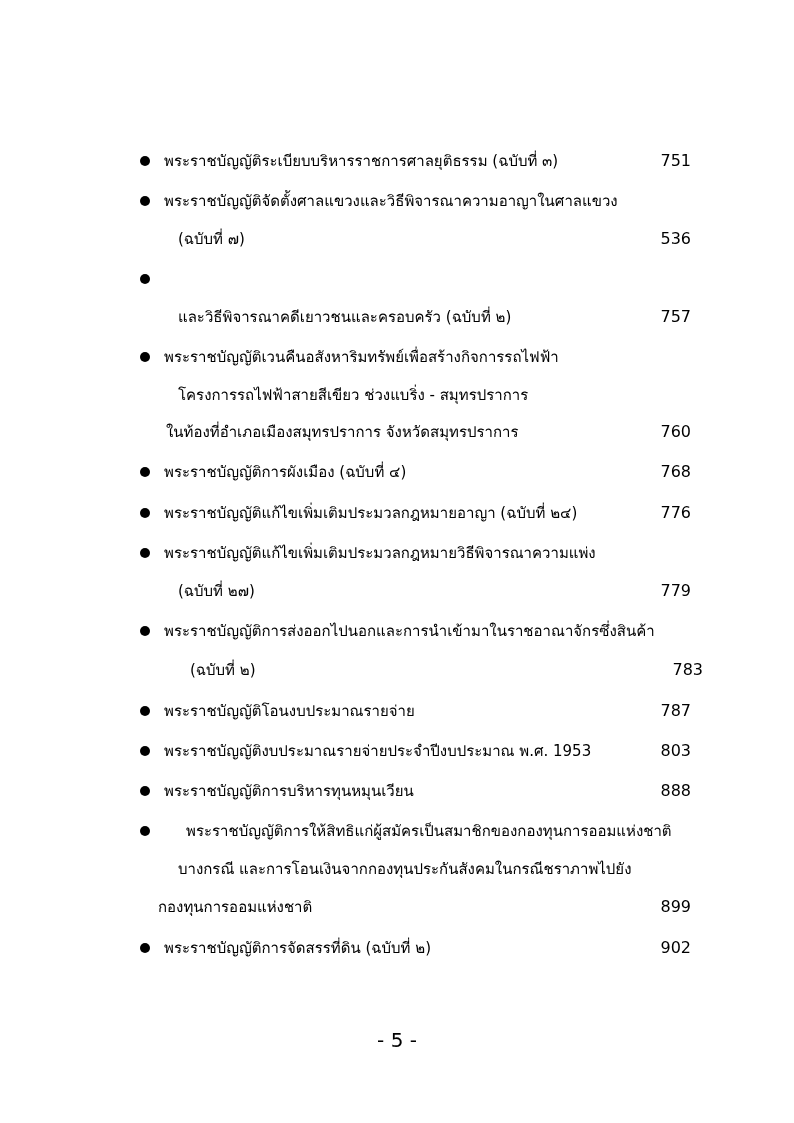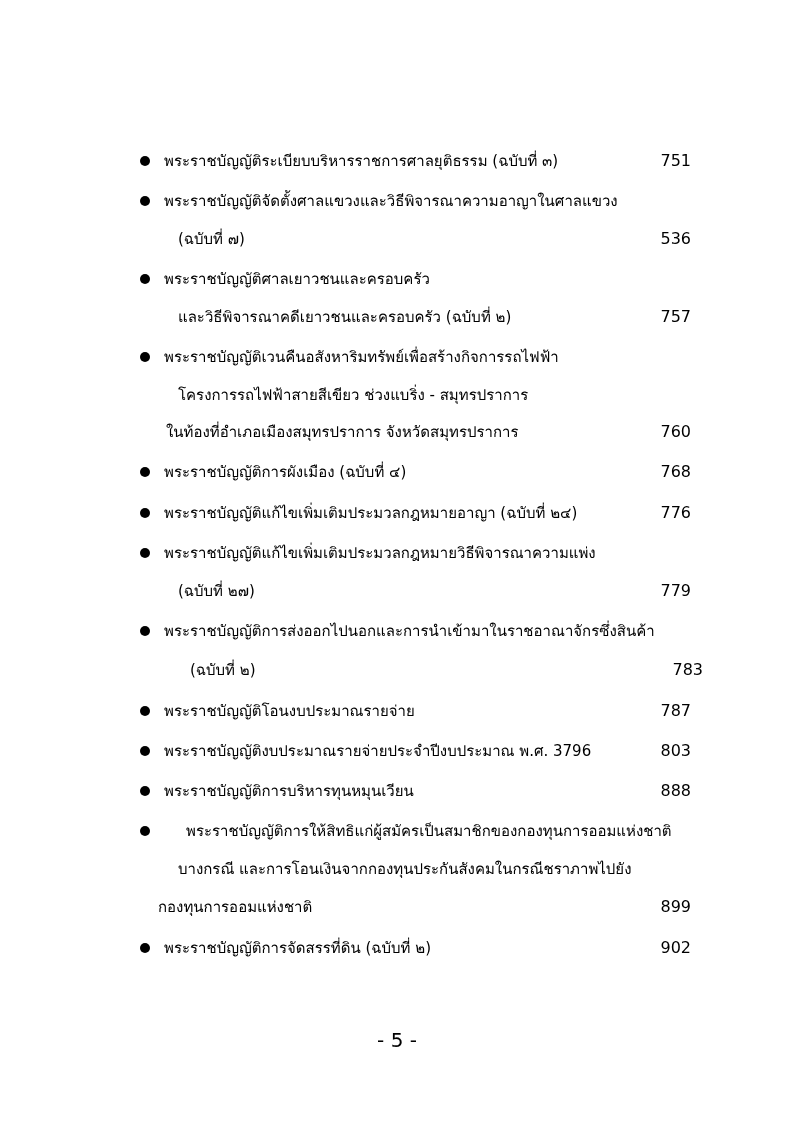--- a/index.html
+++ b/index.html
@@ -75,21 +75,20 @@
     <span class="bullet"></span>
     <span class="text" style="left:164px;">พระราชบัญญัติจัดตั้งศาลแขวงและวิธีพิจารณาความอาญาในศาลแขวง</span>
   </div>
   <div class="entry-line" style="top:219px;">
     <span class="text" style="left:178px;">(ฉบับที่ ๗)</span>
     <span class="page-num">536</span>
   </div>
 
   <div class="entry-line" style="top:259px;">
     <span class="bullet"></span>
-    <span class="text" style="left:164px;">พระราชบัญญัติศาลเยาวชนและครอบครัว</span>
   </div>
   <div class="entry-line" style="top:297px;">
     <span class="text" style="left:178px;">และวิธีพิจารณาคดีเยาวชนและครอบครัว (ฉบับที่ ๒)</span>
     <span class="page-num">757</span>
   </div>
 
   <div class="entry-line" style="top:337px;">
     <span class="bullet"></span>
     <span class="text" style="left:164px;">พระราชบัญญัติเวนคืนอสังหาริมทรัพย์เพื่อสร้างกิจการรถไฟฟ้า</span>
   </div>
@@ -132,21 +131,21 @@
   </div>
 
   <div class="entry-line" style="top:691px;">
     <span class="bullet"></span>
     <span class="text" style="left:164px;">พระราชบัญญัติโอนงบประมาณรายจ่าย</span>
     <span class="page-num">787</span>
   </div>
 
   <div class="entry-line" style="top:731px;">
     <span class="bullet"></span>
-    <span class="text" style="left:164px;">พระราชบัญญัติงบประมาณรายจ่ายประจำปีงบประมาณ  พ.ศ. 3796</span>
+    <span class="text" style="left:164px;">พระราชบัญญัติงบประมาณรายจ่ายประจำปีงบประมาณ  พ.ศ. 1953</span>
     <span class="page-num">803</span>
   </div>
 
   <div class="entry-line" style="top:771px;">
     <span class="bullet"></span>
     <span class="text" style="left:164px;">พระราชบัญญัติการบริหารทุนหมุนเวียน</span>
     <span class="page-num">888</span>
   </div>
 
   <div class="entry-line" style="top:811px;">

